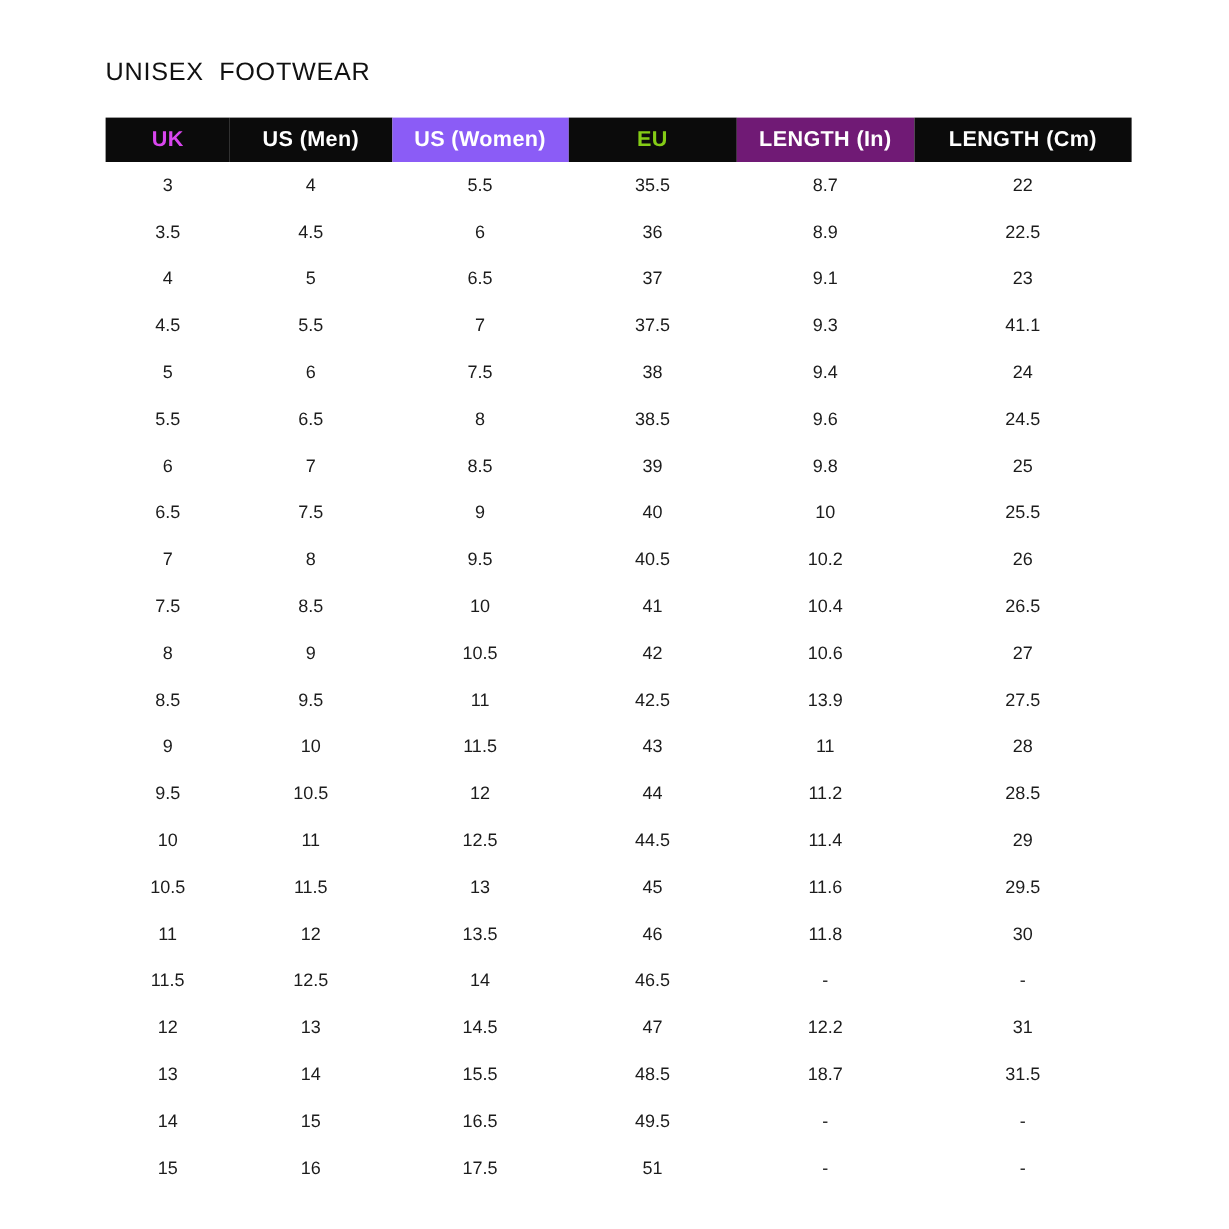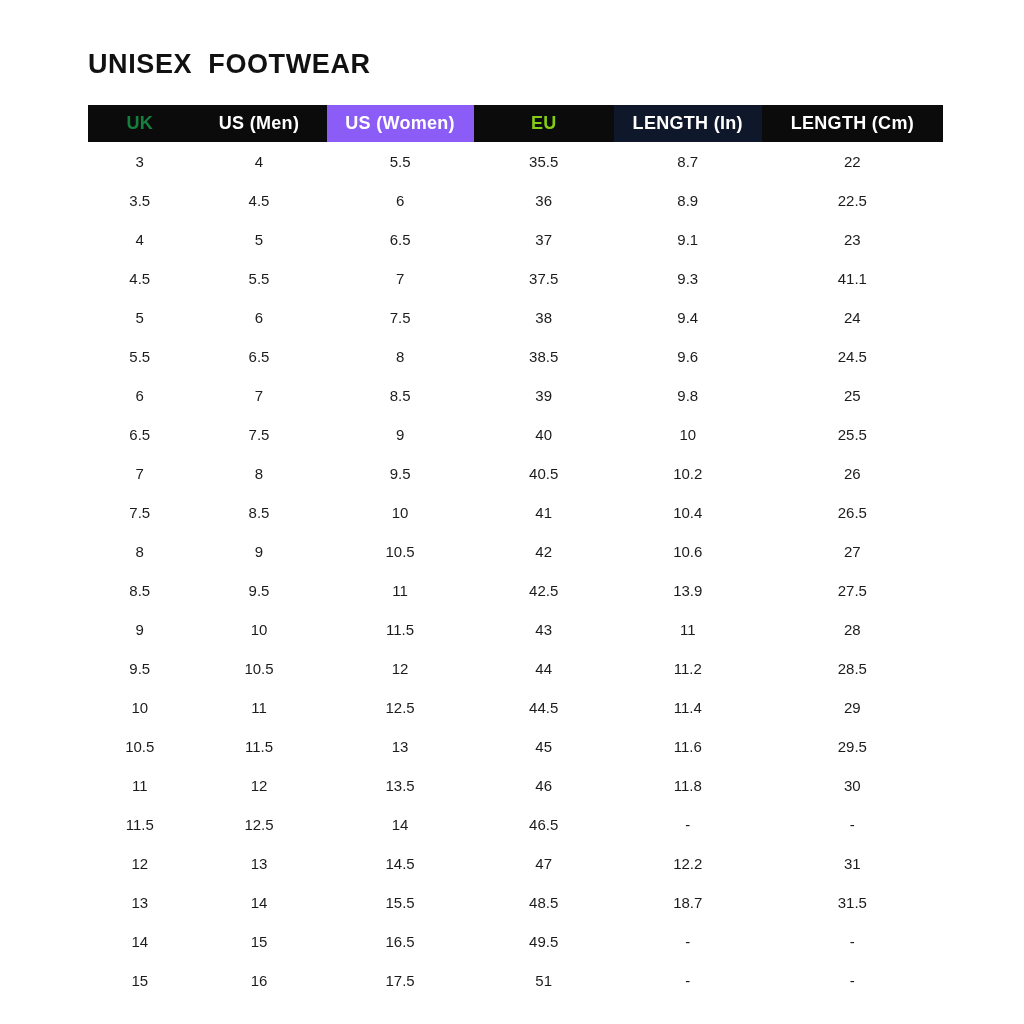--- a/index.html
+++ b/index.html
@@ -14,22 +14,22 @@
   .page { padding: 24px 81px 0 88px; }
   .eyebrow {
     font-size: 13px;
     font-weight: 700;
     letter-spacing: 0.6px;
     color: #111111;
     white-space: pre;
   }
   .title {
     margin: 25px 0 0 0;
-    font-size: 27px;
-    font-weight: 700;
+    font-size: 21px;
+    font-weight: 400;
     letter-spacing: 0.6px;
     color: #111111;
     white-space: pre;
   }
   table.size-table {
     border-collapse: collapse;
     table-layout: fixed;
     width: 855px;
     margin-top: 25px;
   }
@@ -66,25 +66,25 @@
     <colgroup>
         <col style="width: 12.1%;">
         <col style="width: 15.8%;">
         <col style="width: 17.2%;">
         <col style="width: 16.4%;">
         <col style="width: 17.3%;">
         <col style="width: 21.2%;">
       </colgroup>
     <thead>
       <tr>
-          <th style="background: rgb(11, 11, 11); color: #15803d;"><span class="hdr-bold">UK</span></th>
+          <th style="background: rgb(11, 11, 11); color: #d946ef;"><span class="hdr-bold">UK</span></th>
           <th style="background: rgb(11, 11, 11); color: rgb(255, 255, 255);"><span class="hdr-bold">US</span><span class="hdr-qual"> (Men)</span></th>
           <th style="background: #8b5cf6; color: rgb(255, 255, 255);"><span class="hdr-bold">US</span><span class="hdr-qual"> (Women)</span></th>
           <th style="background: rgb(11, 11, 11); color: #84cc16;"><span class="hdr-bold">EU</span></th>
-          <th style="background: #0f172a; color: rgb(255, 255, 255);"><span class="hdr-bold">LENGTH</span><span class="hdr-qual"> (In)</span></th>
+          <th style="background: #701a75; color: rgb(255, 255, 255);"><span class="hdr-bold">LENGTH</span><span class="hdr-qual"> (In)</span></th>
           <th style="background: rgb(11, 11, 11); color: rgb(255, 255, 255);"><span class="hdr-bold">LENGTH</span><span class="hdr-qual"> (Cm)</span></th>
         </tr>
     </thead>
     <tbody>
         <tr>
           <td>3</td>
           <td>4</td>
           <td>5.5</td>
           <td>35.5</td>
           <td>8.7</td>

